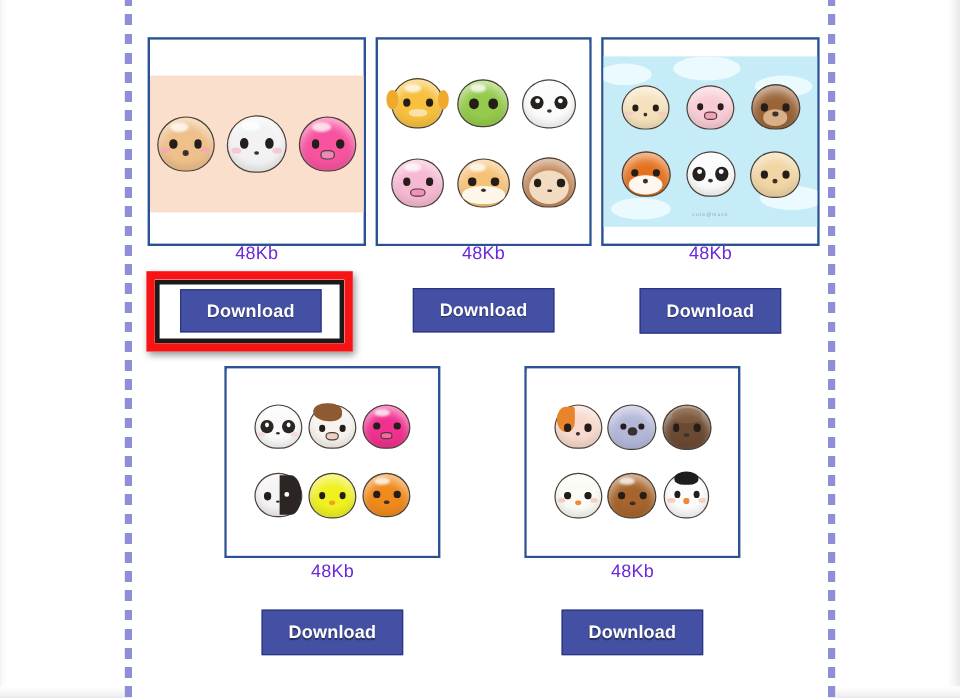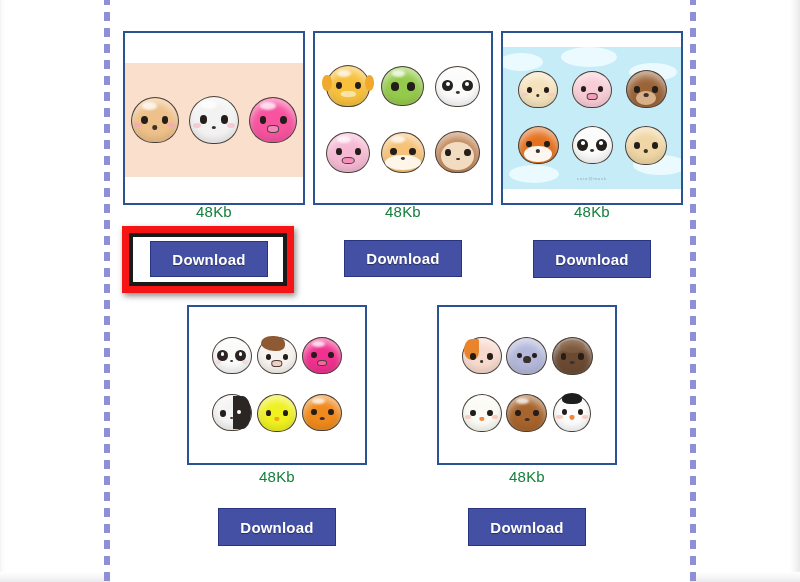--- a/index.html
+++ b/index.html
@@ -74,21 +74,21 @@
   }
   .card-inner {
     position: absolute;
     left: 0; right: 0;
     overflow: hidden;
   }
   .size-label {
     position: absolute;
     text-align: center;
     font-size: 15px;
-    color: #15803d;
+    color: #6d28d9;
     letter-spacing: 0.2px;
     white-space: nowrap;
   }
 
   
   .dl-btn {
     position: absolute;
     background: #4450a3;
     border: 1px solid #2a3582;
     color: #ffffff;

